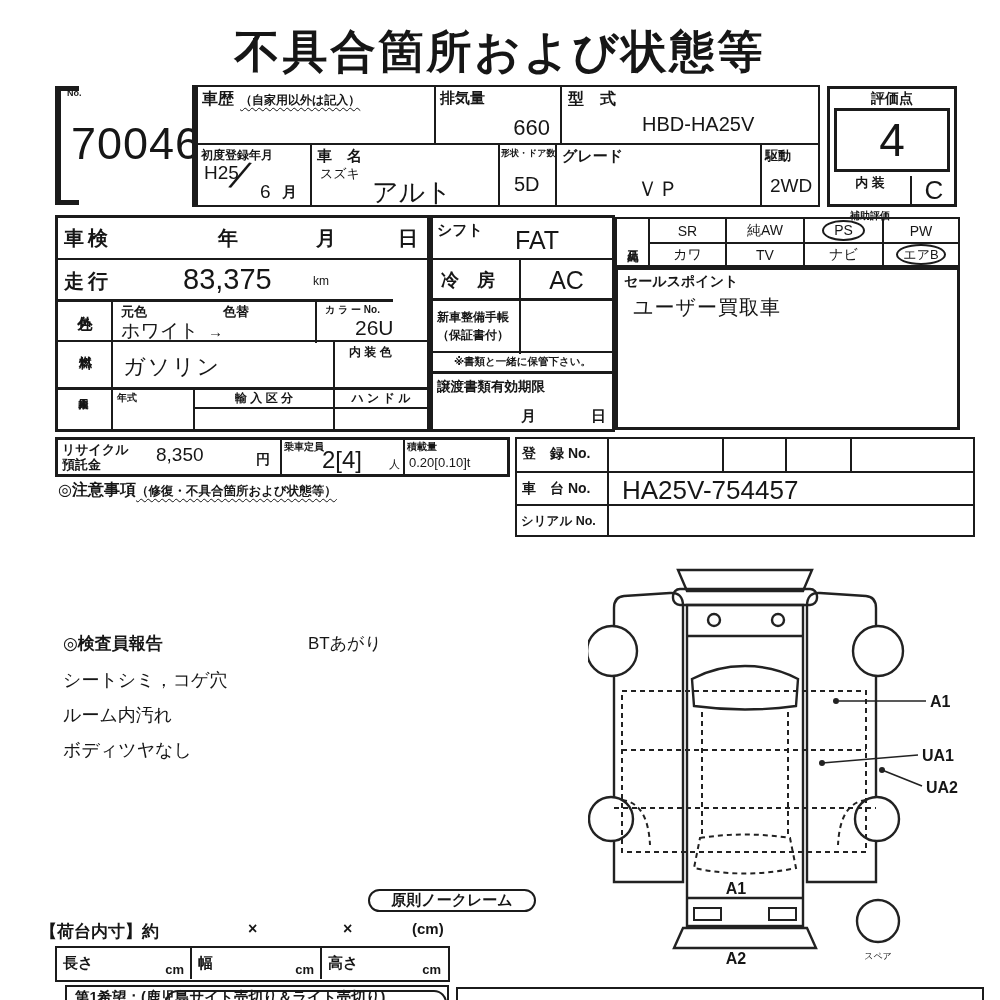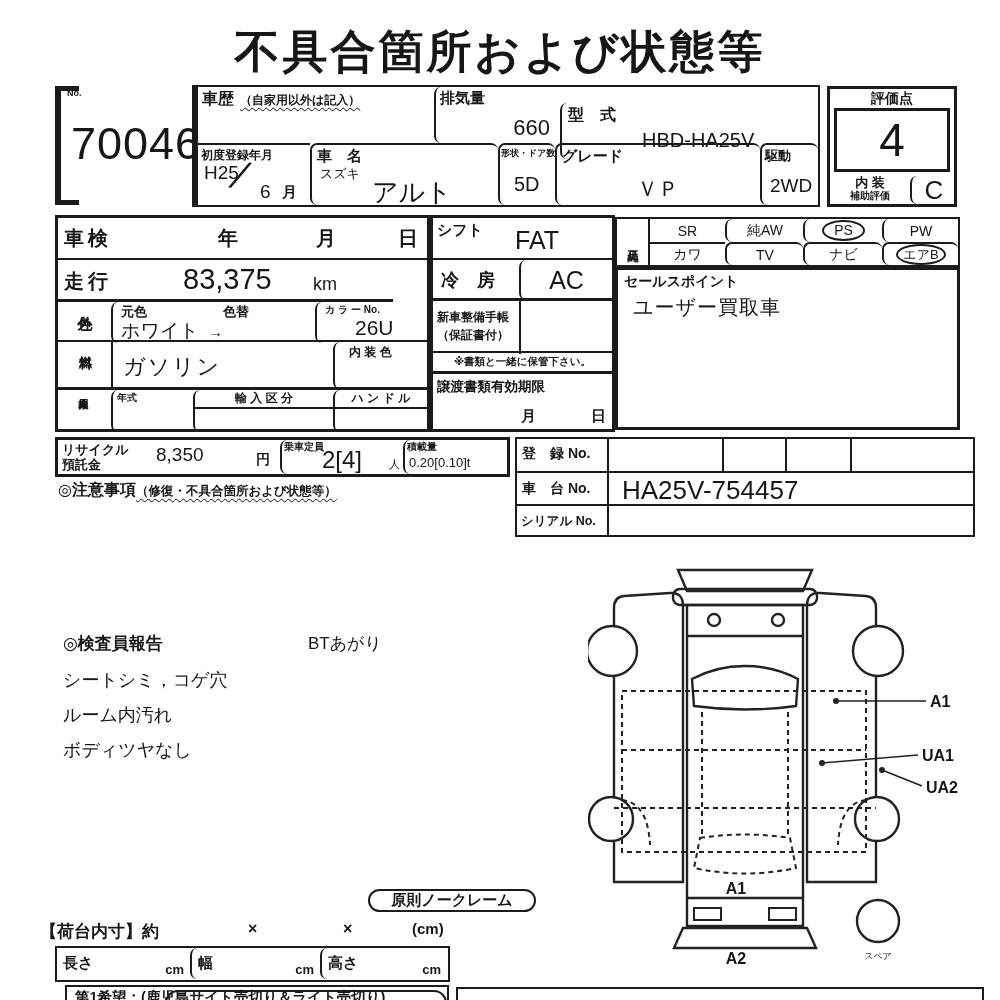--- a/index.html
+++ b/index.html
@@ -6,21 +6,21 @@
   .sheet{position:relative;width:1000px;height:1000px;background:#ffffff;overflow:hidden;
          font-family:"Liberation Sans","DejaVu Sans",sans-serif;color:#161616;}
   .abs{position:absolute;}
   .b{border:2px solid #1b1b1b;}
   .b3{border:3px solid #1b1b1b;}
   .bold{font-weight:bold;}
   .ctr{display:flex;align-items:center;justify-content:center;}
   .vert{writing-mode:vertical-rl;text-orientation:upright;}
   .wavy{text-decoration:underline wavy 1px;text-underline-offset:3px;}
   .cell{position:absolute;box-sizing:border-box;}
-  .bl{border-left:2px solid #1b1b1b;border-radius:7px;}
+  .bl{border-left:2px solid #1b1b1b;}
   .bt{border-top:2px solid #1b1b1b;}
   .bt3{border-top:3px solid #1b1b1b;}
   .circ{border:2px solid #1b1b1b;border-radius:50%;padding:0 10px;display:inline-block;line-height:17px;}
   svg text{font-family:"Liberation Sans","DejaVu Sans",sans-serif;}
   .lotbox{border-left:6px solid #1b1b1b;}
   .lotbox:before,.lotbox:after{content:"";position:absolute;left:0;width:18px;height:5px;background:#1b1b1b;}
   .lotbox:before{top:0;} .lotbox:after{bottom:0;}
 </style>
 </head>
 <body>
@@ -37,21 +37,21 @@
   <div class="abs" style="left:192px;top:85px;width:628px;height:122px;border:2px solid #1b1b1b;border-left:6px solid #1b1b1b;box-sizing:border-box;">
 
     <div class="cell" style="left:0;top:0;width:236px;height:56px;">
       <span class="bold" style="position:absolute;left:4px;top:2px;font-size:16px;">車歴</span>
       <span class="bold wavy" style="position:absolute;left:42px;top:5px;font-size:12px;">（自家用以外は記入）</span>
     </div>
     <div class="cell bl" style="left:236px;top:0;width:126px;height:56px;">
       <span class="bold" style="position:absolute;left:4px;top:2px;font-size:15px;">排気量</span>
       <span style="position:absolute;right:10px;bottom:2px;font-size:22px;">660</span>
     </div>
-    <div class="cell bl" style="left:362px;top:16px;width:258px;height:56px;">
+    <div class="cell bl" style="left:362px;top:0;width:258px;height:56px;">
       <span class="bold" style="position:absolute;left:6px;top:2px;font-size:16px;">型　式</span>
       <span style="position:absolute;left:80px;top:26px;font-size:20px;">HBD-HA25V</span>
     </div>
 
     <div class="cell bt" style="left:0;top:56px;width:112px;height:62px;">
       <span class="bold" style="position:absolute;left:3px;top:2px;font-size:12px;">初度登録年月</span>
       <span style="position:absolute;left:6px;top:17px;font-size:19px;">H25</span>
       <span style="position:absolute;left:40px;top:8px;font-size:40px;font-weight:100;transform:rotate(8deg);">∕</span>
       <span style="position:absolute;left:62px;top:36px;font-size:19px;">6</span>
       <span class="bold" style="position:absolute;left:84px;top:38px;font-size:15px;">月</span>
@@ -73,38 +73,38 @@
       <span class="bold" style="position:absolute;left:3px;top:2px;font-size:13px;">駆動</span>
       <span style="position:absolute;left:8px;top:30px;font-size:19px;">2WD</span>
     </div>
   </div>
 
   <div class="abs b3" style="left:827px;top:86px;width:130px;height:121px;box-sizing:border-box;">
     <div class="bold" style="position:absolute;left:0;top:1px;width:100%;text-align:center;font-size:14px;">評価点</div>
     <div class="b3 ctr" style="position:absolute;left:4px;top:19px;width:116px;height:64px;box-sizing:border-box;font-size:46px;">4</div>
     <div class="cell" style="left:0;top:87px;width:80px;height:28px;">
       <div class="bold" style="text-align:center;font-size:13px;line-height:14px;">内 装</div>
-      <div class="bold" style="text-align:center;font-size:10px;line-height:11px;">補助評価</div>
+      <div class="bold" style="text-align:center;font-size:10px;line-height:11px;margin-top:20px;">補助評価</div>
     </div>
     <div class="cell bl ctr" style="left:80px;top:87px;width:46px;height:28px;font-size:26px;">C</div>
   </div>
 
   <div class="abs b3" style="left:55px;top:215px;width:375px;height:217px;box-sizing:border-box;">
 
     <div class="cell" style="left:0;top:0;width:369px;height:40px;">
       <span class="bold" style="position:absolute;left:6px;top:7px;font-size:20px;letter-spacing:4px;">車検</span>
       <span class="bold" style="position:absolute;left:160px;top:7px;font-size:20px;">年</span>
       <span class="bold" style="position:absolute;left:258px;top:7px;font-size:20px;">月</span>
       <span class="bold" style="position:absolute;left:340px;top:7px;font-size:20px;">日</span>
     </div>
 
     <div class="cell bt" style="left:0;top:40px;width:369px;height:41px;">
       <span class="bold" style="position:absolute;left:6px;top:8px;font-size:20px;letter-spacing:4px;">走行</span>
       <span style="position:absolute;left:125px;top:3px;font-size:29px;">83,375</span>
-      <span style="position:absolute;left:255px;top:14px;font-size:18px;">km</span>
+      <span style="position:absolute;left:255px;top:14px;font-size:12px;">km</span>
     </div>
 
     <div class="cell bt3" style="left:0;top:81px;width:335px;height:41px;">
       <span class="bold vert" style="position:absolute;left:14px;top:2px;font-size:15px;line-height:26px;">外色</span>
       <div class="cell bl" style="left:53px;top:0;width:204px;height:41px;">
         <span class="bold" style="position:absolute;left:8px;top:1px;font-size:13px;">元色</span>
         <span class="bold" style="position:absolute;left:110px;top:1px;font-size:13px;">色替</span>
         <span style="position:absolute;left:8px;top:16px;font-size:19px;">ホワイト</span>
         <span class="bold" style="position:absolute;left:95px;top:21px;font-size:15px;">→</span>
       </div>

